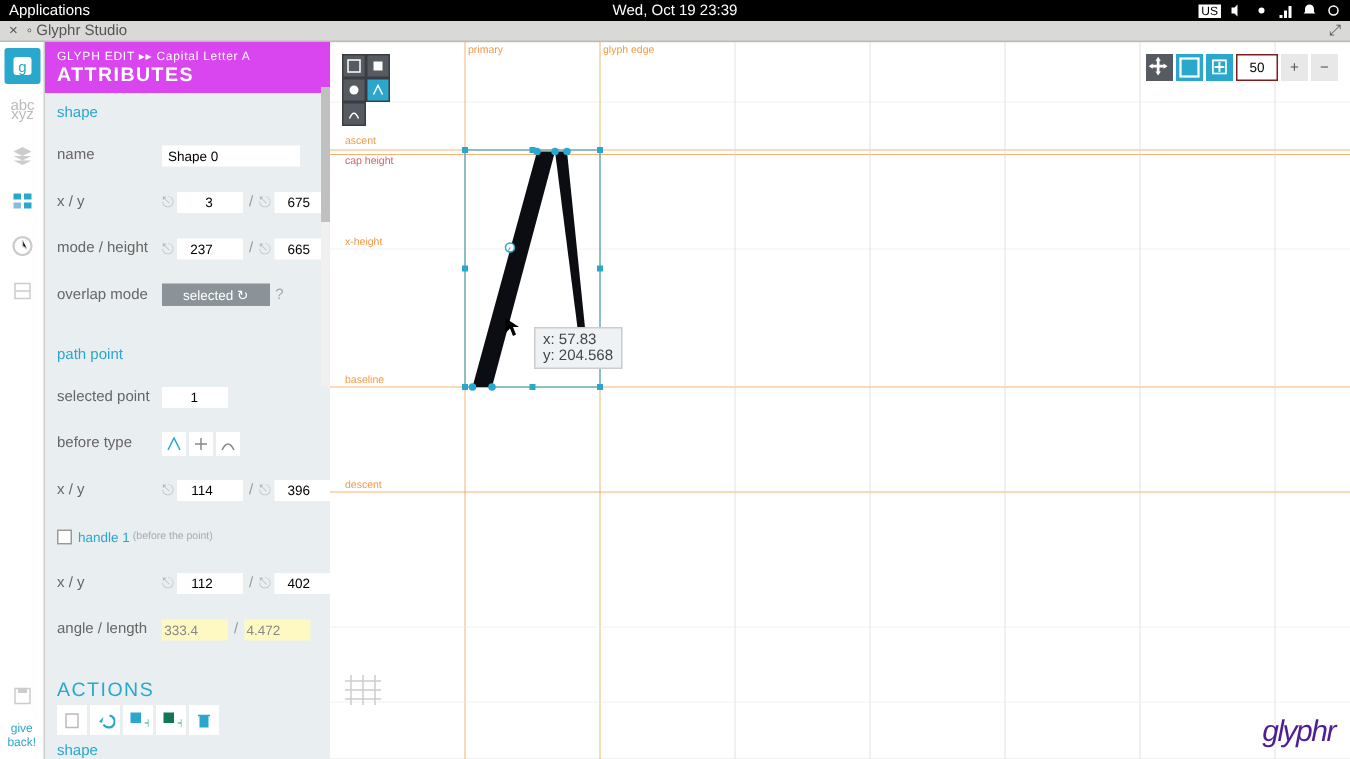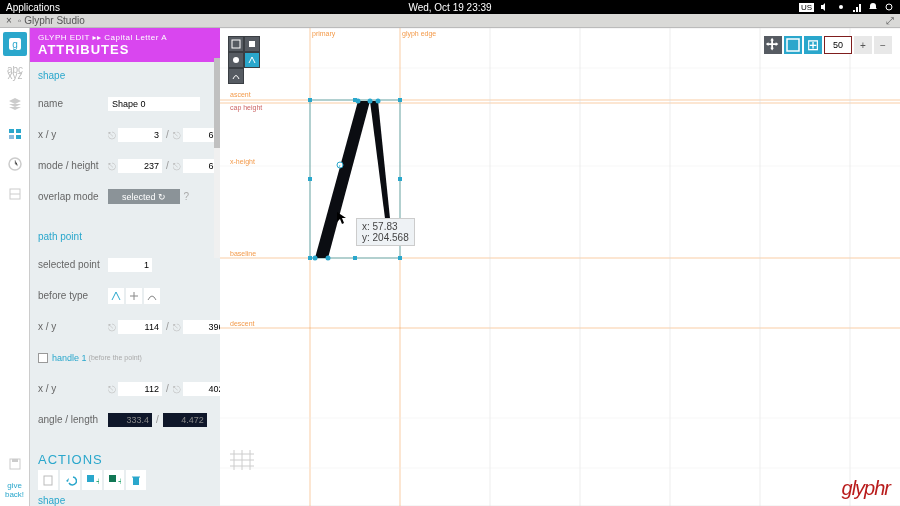--- a/index.html
+++ b/index.html
@@ -27,23 +27,23 @@
 
 
 .panel{width:190px;background:#e9eef0;overflow:hidden;position:relative}
 .panel .hdr{background:#d946ef;color:#fff;padding:5px 8px}
 .panel .hdr .bc{font-size:8px;letter-spacing:0.5px}
 .panel .hdr .title{font-size:13px;font-weight:700;letter-spacing:1px}
 .panel .sec{padding:4px 8px}
 .panel .sechead{color:#2aa7cc;font-size:10px;margin:4px 0 2px}
 .panel .row{display:flex;align-items:center;height:17px;margin:14px 0;font-size:9px;color:#555}
 .panel .row .lbl{flex:0 0 70px;color:#666}
-.panel .row input{width:44px;height:14px;border:none;background:#fff;font-size:9px;text-align:right;padding-right:3px}
+.panel .row input{width:44px;height:14px;border:none;background:#fff;font-size:9px;text-align:right;padding-right:20px}
 .panel .row input.wide{width:92px;text-align:left;padding-left:4px}
-.panel .row input.ro{background:#0f172a;color:#888}
+.panel .row input.ro{background:#fef9c3;color:#888}
 .panel .row .sl{margin:0 4px;color:#999}
 .panel .row .lock{width:10px;height:10px;margin-right:2px;color:#bbb}
 .panel .btn{background:#8b9398;color:#fff;border:none;height:15px;font-size:9px;padding:0 14px;display:flex;align-items:center}
 .panel .ptbtns{display:flex;gap:2px}
 .panel .ptbtns .pb{width:16px;height:16px;background:#fff;display:flex;align-items:center;justify-content:center}
 .panel .chk{width:10px;height:10px;border:1px solid #999;display:inline-block;margin-right:4px;background:#fff;vertical-align:middle}
 .panel .chk.on::after{content:"✓";font-size:9px;color:#2aa7cc;display:block;line-height:8px}
 .panel .hname{color:#2aa7cc;font-size:9px}
 .panel .hnote{color:#aaa;font-size:7px;margin-left:2px}
 
@@ -60,21 +60,21 @@
 .metric{position:absolute;font-size:7px;color:#f39a4a}
 .tooltip{position:absolute;background:#eef2f5;border:1px solid #ccc;padding:2px 5px;font-size:8px;color:#444}
 .toolbar{position:absolute;left:8px;top:8px;display:flex;flex-wrap:wrap;width:44px;gap:0}
 .toolbar .tb{width:16px;height:16px;background:#565b62;border:1px solid #3a3e43;display:flex;align-items:center;justify-content:center}
 .toolbar .tb.active{background:#2aa7cc}
 .toolbar .tb svg{width:10px;height:10px;fill:#fff}
 .viewtools{position:absolute;right:8px;top:8px;display:flex;gap:2px}
 .viewtools .tb{width:18px;height:18px;background:#2aa7cc;display:flex;align-items:center;justify-content:center;color:#fff}
 .viewtools .tb.dark{background:#565b62}
 .viewtools .num{background:#fff;border:1px solid #7f1d1d;width:28px;font-size:9px;display:flex;align-items:center;justify-content:center}
-.logo{position:absolute;right:10px;bottom:6px;color:#b91c1c;font-size:20px;font-style:italic;letter-spacing:-1px}
+.logo{position:absolute;right:10px;bottom:6px;color:#4c1d95;font-size:20px;font-style:italic;letter-spacing:-1px}
 
 .scrolltrack{position:absolute;right:0;top:30px;width:6px;height:200px;background:#f0f0f0}
 .scrollthumb{position:absolute;right:0;top:30px;width:6px;height:90px;background:#c0c0c0}
 
 
 .glyph path{fill:#0b0d12}
 .pt{fill:#2aa7cc}
 .pt.sel{fill:#fff;stroke:#2aa7cc;stroke-width:1}
 .hnd{stroke:#2aa7cc;stroke-width:0.7}
 </style>

